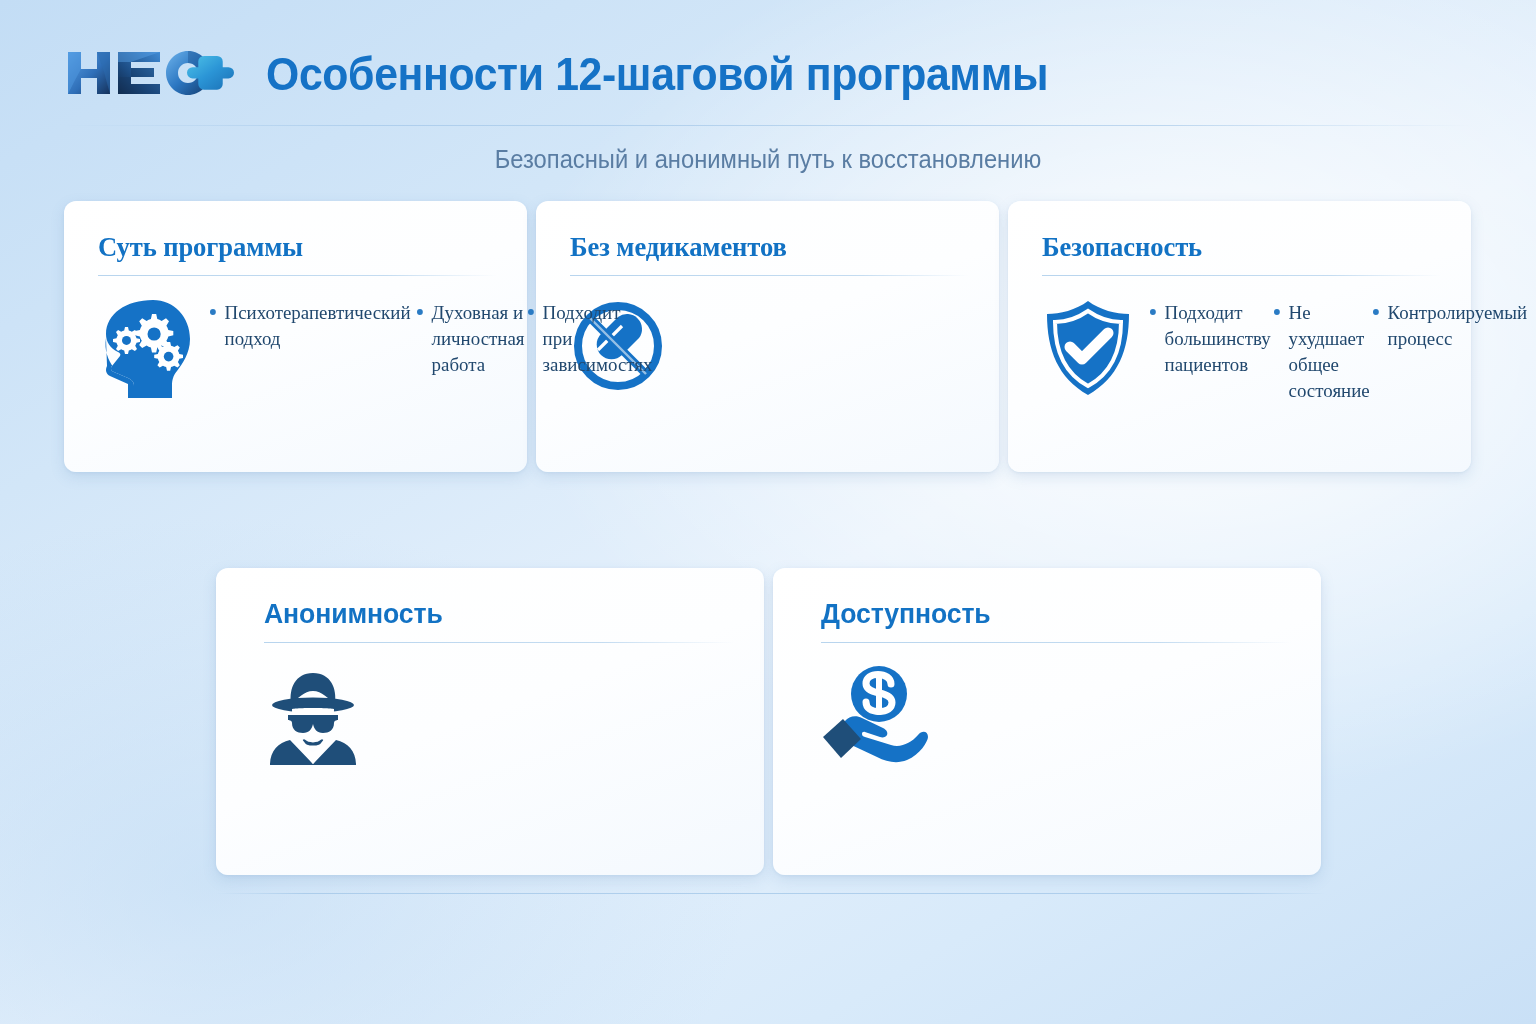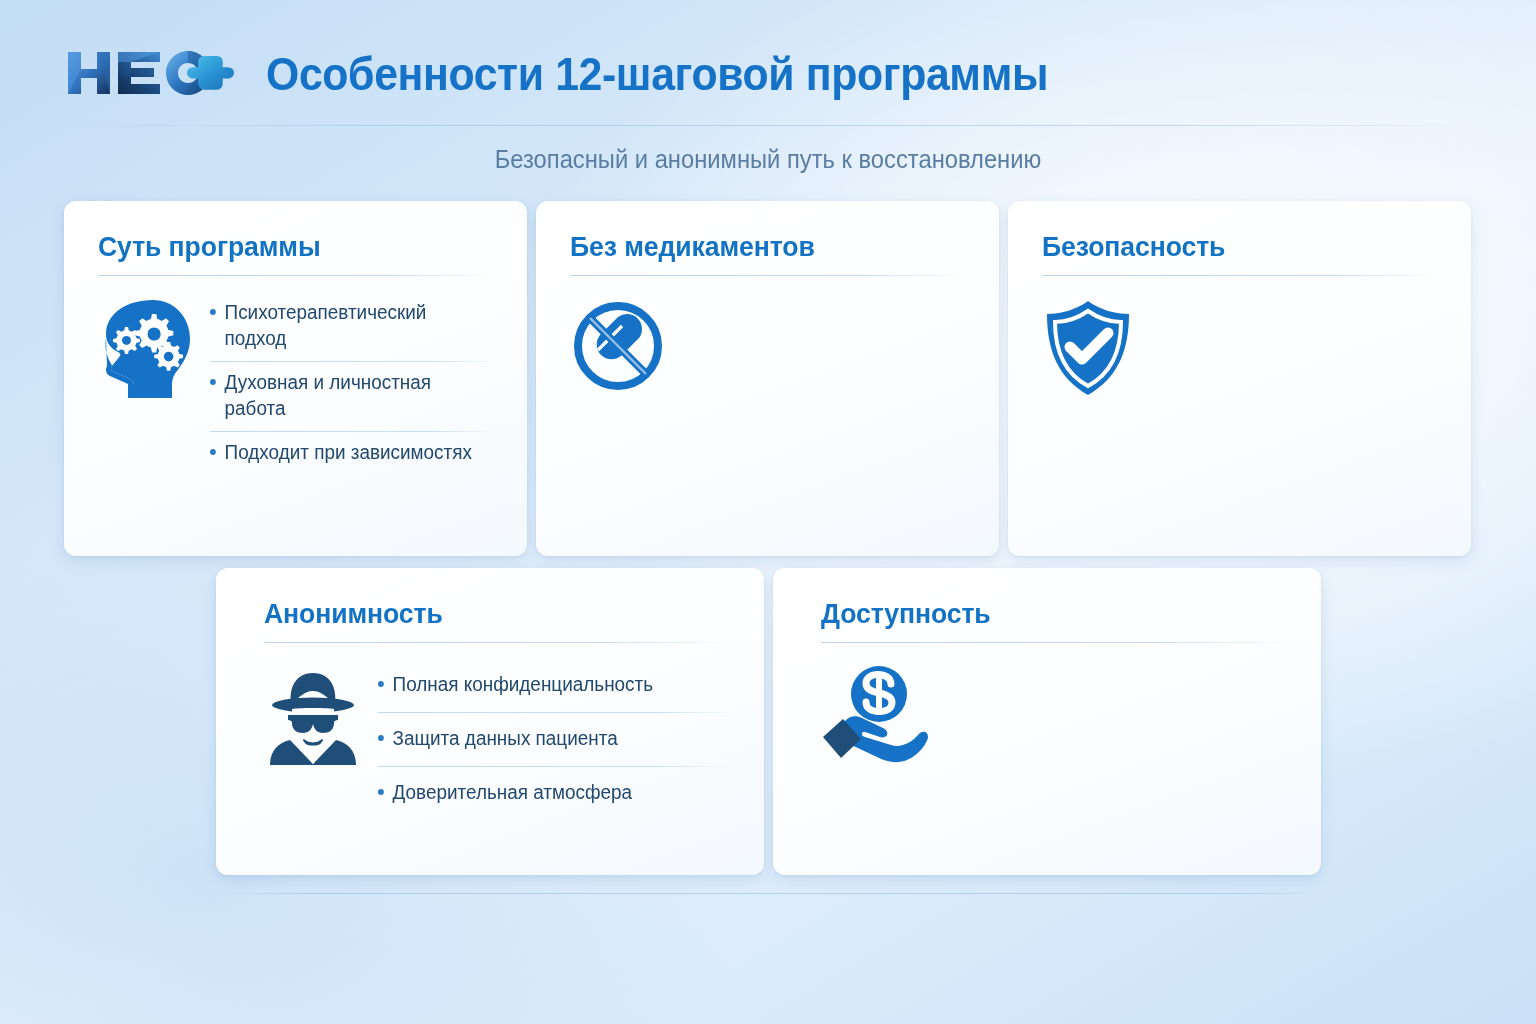--- a/index.html
+++ b/index.html
@@ -47,38 +47,38 @@
   .row-top    { left:64px;  top:201px; gap:9px; }
   .row-bottom { left:216px; top:568px; gap:9px; }
 
   .card {
     background:linear-gradient(160deg,#ffffff 0%,#fdfeff 48%,#f4f9fe 100%);
     border-radius:12px;
     box-shadow:0 5px 14px rgba(88,135,184,0.17), 0 1px 3px rgba(88,135,184,0.10);
     padding:30px 30px 22px 34px;
     display:flex; flex-direction:column;
   }
-  .card-w1 { width:463px; height:355px; }
+  .card-w1 { width:463px; height:271px;font-family:Liberation Serif, serif; }
   .card-w2 { width:548px; height:307px;padding-left:48px; }
 
   .card-title {
     font-size:28px; font-weight:700; color:#1272c4;
     letter-spacing:-0.1px; white-space:nowrap;
     transform:scaleX(0.95); transform-origin:left center;
   }
   .card-rule {
     height:1px; margin-top:12px;
     background:linear-gradient(90deg, rgba(176,208,236,0.9) 0%, rgba(176,208,236,0.75) 72%, rgba(176,208,236,0) 100%);
   }
 
   .card-body { display:flex; align-items:flex-start; gap:16px; margin-top:16px; flex:1; }
   .icon-wrap { flex:0 0 auto; padding-top:6px; }
   .icon-wrap.bottom { padding-top:2px; }
 
-  .bullets { flex:1; display:flex; flex-direction:column; justify-content:space-between; }
+  .bullets { flex:1; display:flex; flex-direction:row; justify-content:space-between; }
   .bullet-item {
     display:flex; align-items:flex-start; gap:9px;
     font-size:19.5px; line-height:1.33; color:#21486e;
     padding:8px 0 9px 0;
     transform:scaleX(0.97); transform-origin:left center;
   }
   .bullets.compact .bullet-item { padding:13px 0 14px 0; }
   .bullet-dot {
     flex:0 0 auto; width:6px; height:6px; border-radius:50%;
     background:#2a7bc4; margin-top:9px;
@@ -213,20 +213,36 @@
     <div class="card-title">Безопасность</div>
     <div class="card-rule"></div>
     <div class="card-body">
       <div class="icon-wrap">
         <svg width="92" height="100" viewBox="0 0 92 100">
           <path d="M46,3 C58,12 74,16 87,16 C87,52 76,80 46,97 C16,80 5,52 5,16 C18,16 34,12 46,3 Z" fill="#1572c6"></path>
           <path d="M46,13 C56,20 69,24 79,24 C79,52 70,75 46,88 C22,75 13,52 13,24 C23,24 36,20 46,13 Z" fill="none" stroke="#ffffff" stroke-width="4"></path>
           <path d="M28,49 l12,12 l26,-26" fill="none" stroke="#ffffff" stroke-width="11" stroke-linecap="round" stroke-linejoin="round"></path>
         </svg>
       </div>
+      <div class="bullets">
+        <div class="bullet-item">
+          <span class="bullet-dot"></span>
+          <span>Подходит большинству пациентов</span>
+        </div>
+        <div class="bullet-sep"></div>
+        <div class="bullet-item">
+          <span class="bullet-dot"></span>
+          <span>Не ухудшает общее состояние</span>
+        </div>
+        <div class="bullet-sep"></div>
+        <div class="bullet-item">
+          <span class="bullet-dot"></span>
+          <span>Контролируемый процесс</span>
+        </div>
+      </div>
     </div>
   </div>
 
 </div>
 
 <div class="row row-bottom">
 
   <div class="card card-w2">
     <div class="card-title">Анонимность</div>
     <div class="card-rule"></div>
@@ -243,36 +259,20 @@
 
           <path d="M24,54 L74,54 L74,59 C74,59 70,59 70,62 C70,69 65,72 59,72 C53,72 50,68 49,63 C48,68 45,72 39,72 C33,72 28,69 28,62 C28,59 24,59 24,59 Z" fill="#1f4e79"></path>
 
           <path d="M40,80 C44,84 54,84 58,80" stroke="#1f4e79" stroke-width="3.2" fill="none" stroke-linecap="round"></path>
 
           <path d="M6,104 C6,90 14,82 26,79 L49,103 L72,79 C84,82 92,90 92,104 Z" fill="#1f4e79"></path>
 
           <path d="M30,80 L49,103 L68,80 L61,77 L49,92 L37,77 Z" fill="#ffffff"></path>
         </svg>
       </div>
-      <div class="bullets compact">
-        <div class="bullet-item">
-          <span class="bullet-dot"></span>
-          <span>Полная конфиденциальность</span>
-        </div>
-        <div class="bullet-sep"></div>
-        <div class="bullet-item">
-          <span class="bullet-dot"></span>
-          <span>Защита данных пациента</span>
-        </div>
-        <div class="bullet-sep"></div>
-        <div class="bullet-item">
-          <span class="bullet-dot"></span>
-          <span>Доверительная атмосфера</span>
-        </div>
-      </div>
     </div>
   </div>
 
   <div class="card card-w2">
     <div class="card-title">Доступность</div>
     <div class="card-rule"></div>
     <div class="card-body">
       <div class="icon-wrap bottom">
         <svg width="108" height="104" viewBox="0 0 108 104">
 

